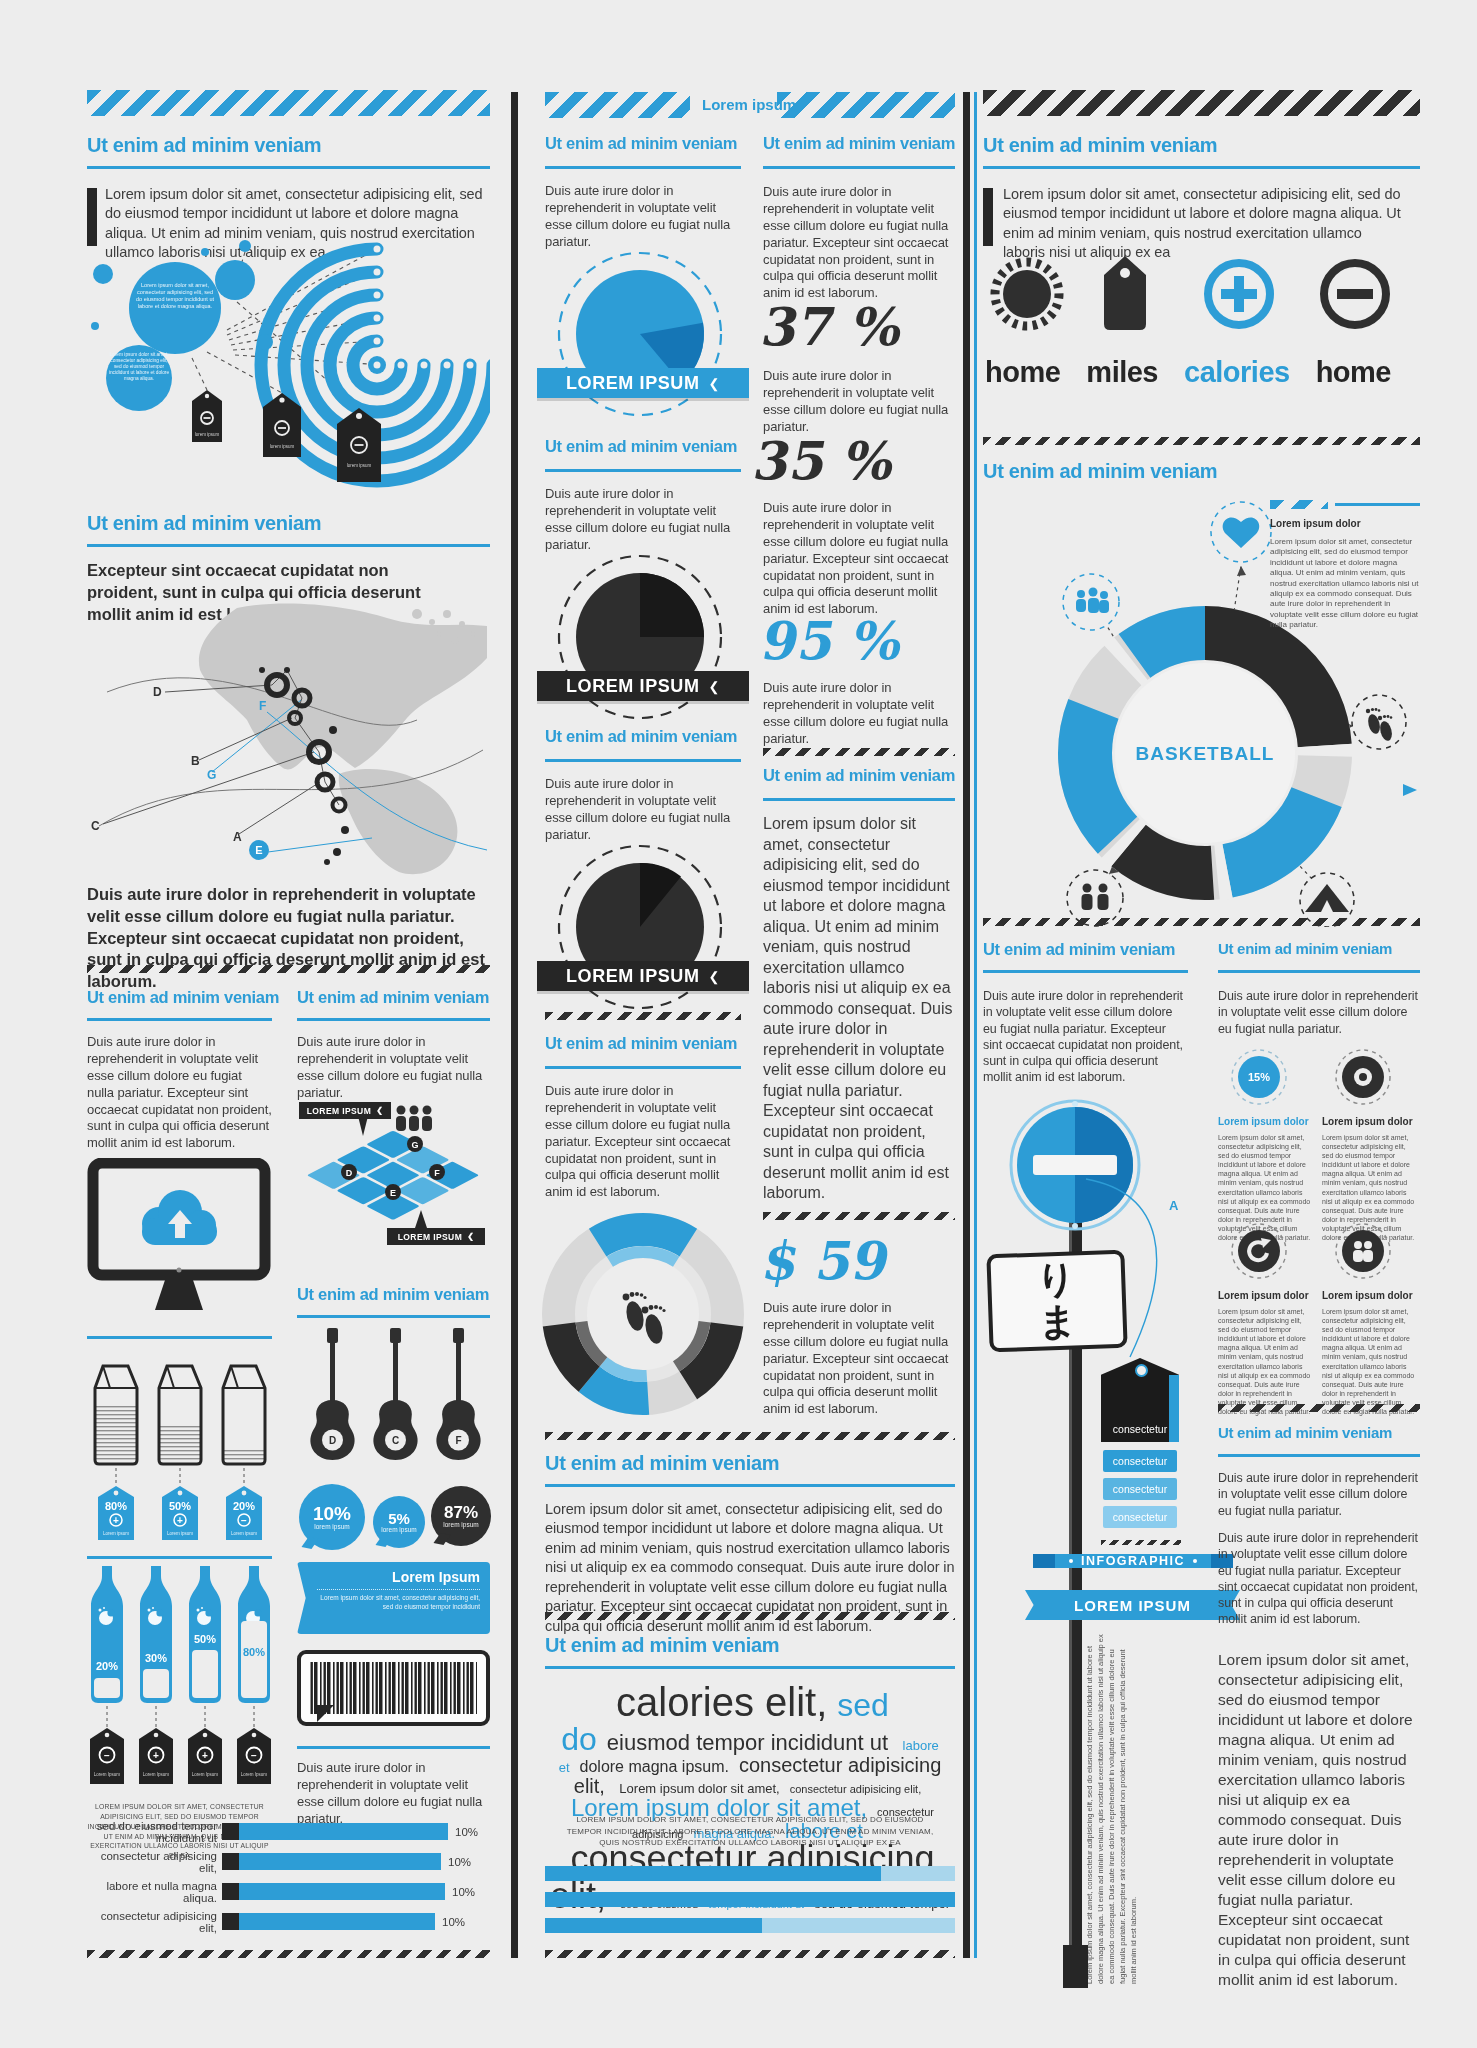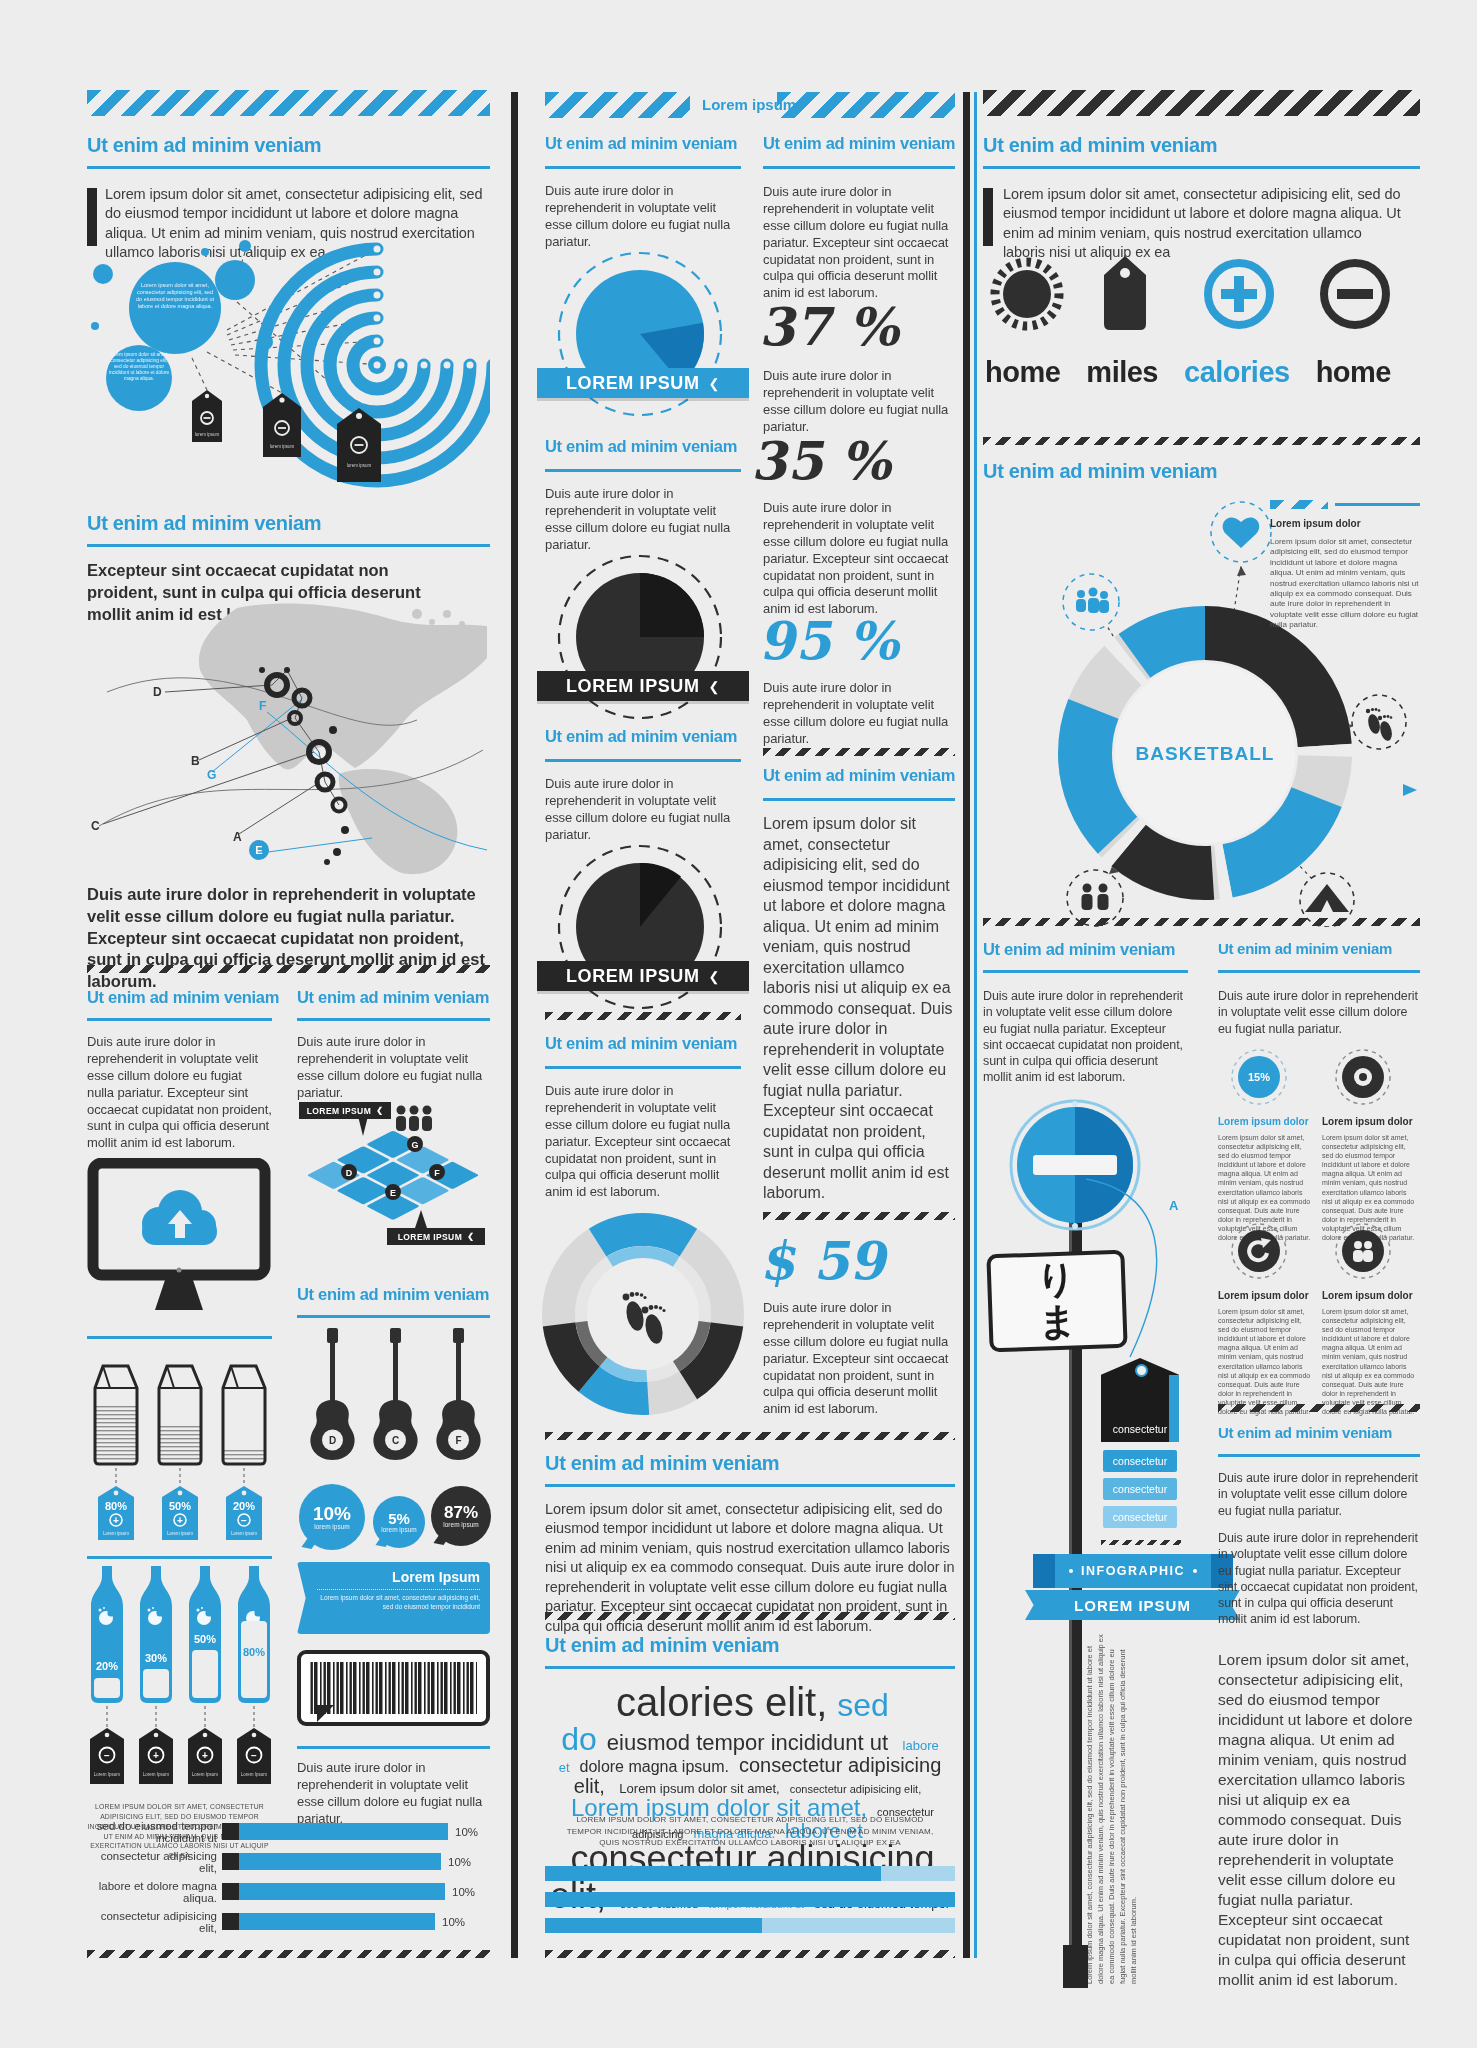--- a/index.html
+++ b/index.html
@@ -491,21 +491,21 @@
       <span class="bar" style="width: 209px;"></span>
       <span class="val">10%</span>
     </div>
     <div class="barrow" style="left:0;top:1853px;width:403px">
       <span class="lbl">consectetur adipisicing elit,</span>
       <span class="sq"></span>
       <span class="bar" style="width: 202px;"></span>
       <span class="val">10%</span>
     </div>
     <div class="barrow" style="left:0;top:1883px;width:403px">
-      <span class="lbl">labore et dolore magna aliqua.</span>
+      <span class="lbl">labore et nulla magna aliqua.</span>
       <span class="sq"></span>
       <span class="bar" style="width: 206px;"></span>
       <span class="val">10%</span>
     </div>
     <div class="barrow" style="left:0;top:1913px;width:403px">
       <span class="lbl">consectetur adipisicing elit,</span>
       <span class="sq"></span>
       <span class="bar" style="width: 196px;"></span>
       <span class="val">10%</span>
     </div>
@@ -775,21 +775,21 @@
     <div style="left:118px;top:1358px;width:78px;height:84px;clip-path:polygon(50% 0,100% 20%,100% 100%,0 100%,0 20%);background:#1b1b1b">
       <div style="position:absolute;right:0;top:17px;width:10px;height:67px;background:#2d9dd6"></div>
       <div style="position:absolute;left:34px;top:6px;width:9px;height:9px;border-radius:50%;background:#ededed;border:2px solid #2d9dd6"></div>
       <div style="position:absolute;left:0;right:0;bottom:7px;text-align:center;color:#fff;font-size:10.5px">consectetur</div>
     </div>
     <div class="tagblue" style="left:120px;top:1450px;width:74px;height:22px;line-height:22px;background:#2d9dd6">consectetur</div>
     <div class="tagblue" style="left:120px;top:1478px;width:74px;height:22px;line-height:22px;background:#58b4e1">consectetur</div>
     <div class="tagblue" style="left:120px;top:1506px;width:74px;height:22px;line-height:22px;background:#8accee">consectetur</div>
     <div class="dashsm" style="left:118px;top:1540px;width:80px"></div>
 
-    <div class="inforib" style="left:50px;top:1554px;width:200px;height:34px">
+    <div class="inforib" style="left:50px;top:1554px;width:200px;height:14px">
       <div class="mid"></div>
       <span class="dot"></span>
       <span class="t">INFOGRAPHIC</span>
       <span class="dot"></span>
     </div>
     <div class="flagrib" style="left:42px;top:1590px;width:215px;height:30px">
       <span>LOREM IPSUM</span>
     </div>
     <div class="vtext" style="left:102px;top:1632px;width:42px;height:352px">Lorem ipsum dolor sit amet, consectetur adipisicing elit, sed do eiusmod tempor incididunt ut labore et dolore magna aliqua. Ut enim ad minim veniam, quis nostrud exercitation ullamco laboris nisi ut aliquip ex ea commodo consequat. Duis aute irure dolor in reprehenderit in voluptate velit esse cillum dolore eu fugiat nulla pariatur. Excepteur sint occaecat cupidatat non proident, sunt in culpa qui officia deserunt mollit anim id est laborum.</div>
     <div class="vbar" style="left:80px;top:1945px;width:25px;height:43px"></div>

